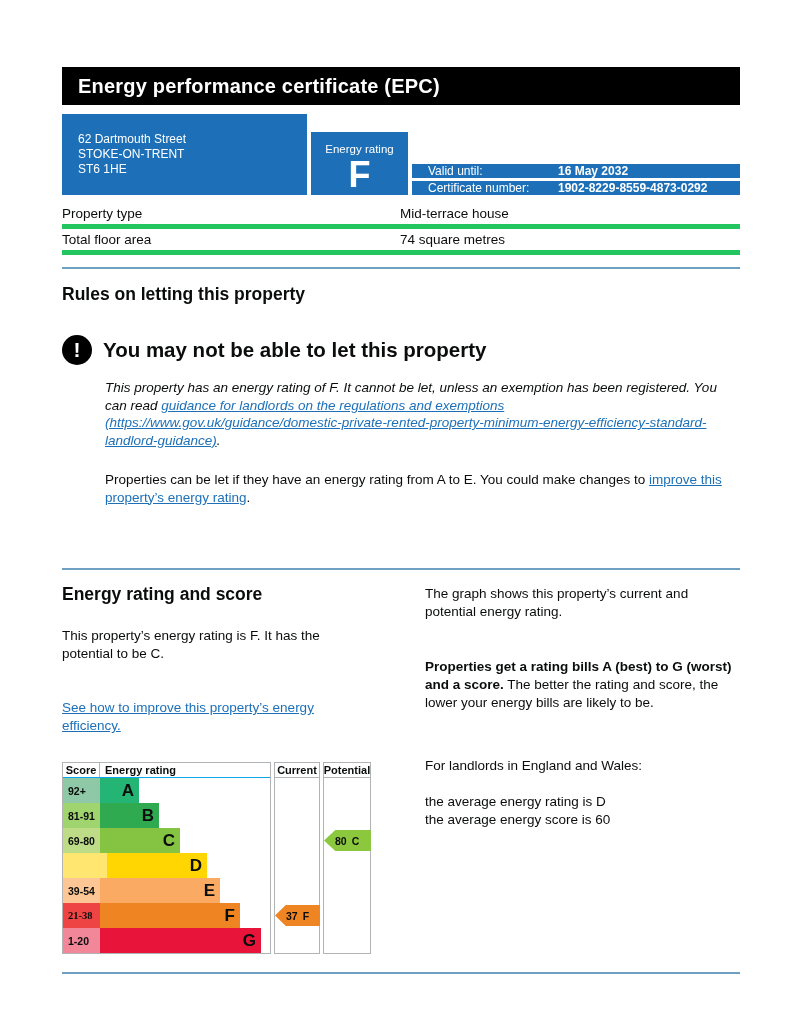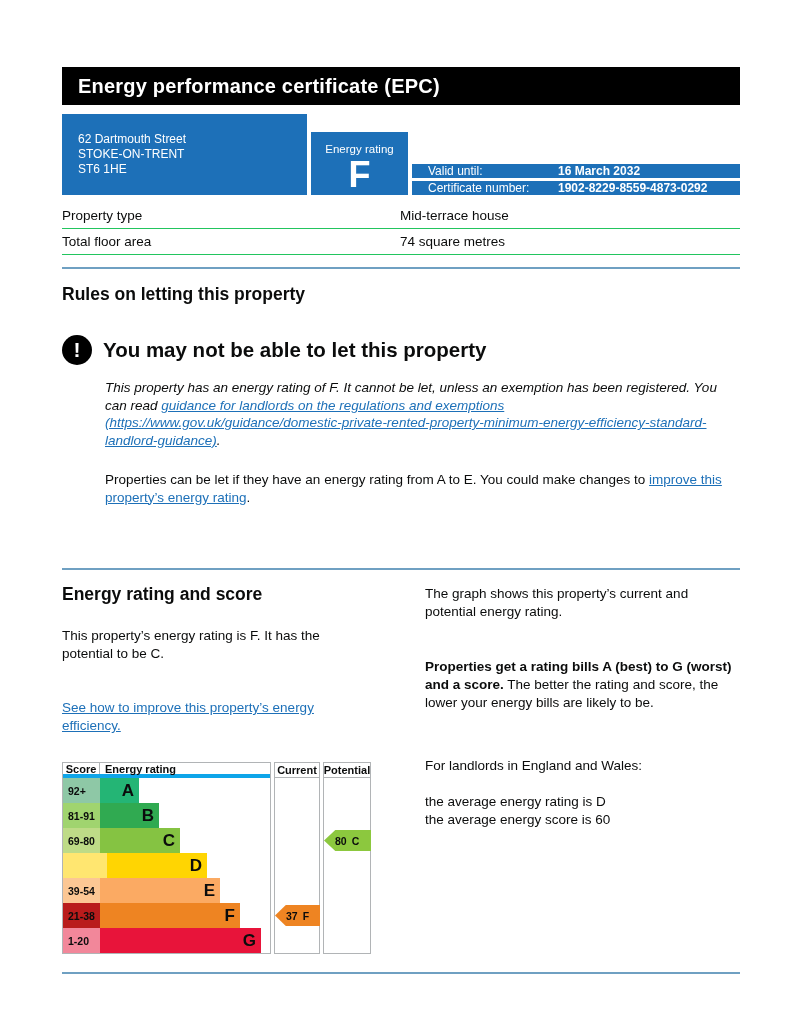--- a/index.html
+++ b/index.html
@@ -31,21 +31,21 @@
   .rating-box .big { font-size:36px; font-weight:bold; line-height:40px; }
   .meta-box { flex:1; display:flex; flex-direction:column; gap:3px; background:#fff; }
   .meta-cell { flex:1; display:flex; align-items:center; padding-left:16px; font-size:12px; }
   .meta-cell .label { width:130px; }
   .meta-cell .value { font-weight:bold; }
 
   
   .prop-rows { margin-top:8px; }
   .prop-row {
     display:flex; height:26px; align-items:center;
-    border-bottom:1px solid #22c55e; font-size:13.5px;
+    border-bottom:5px solid #22c55e; font-size:13.5px;
   }
   .prop-row .label { width:338px; }
 
   .blue-rule { height:2px; background:#6fa0c2; border:0; }
   .rule-1 { margin-top:12px; }
   .rule-2 { margin-top:62px; }
   .rule-3 { margin-top:18px; }
 
   h2.section { font-size:17.5px; font-weight:bold; margin-top:15px; }
 
@@ -69,21 +69,21 @@
   .col-left p.intro { margin-top:22px; font-size:13.5px; line-height:18px; }
   .col-left p.linkp { margin-top:36px; font-size:13.5px; line-height:18px; }
   .col-right p.rp1 { margin-top:1px; }
   .col-right p.rp2 { margin-top:37px; }
   .col-right p.rp3 { margin-top:45px; }
   .col-right p.rp4 { margin-top:18px; }
 
   
   .chart { display:flex; gap:3px; margin-top:27px; font-size:11px; }
   .chart-main { width:209px; border:1px solid #b1b4b6; background:#fff; }
-  .chart-head-row { display:flex; height:15px; border-bottom:4px solid #0ea5e9; }
+  .chart-head-row { display:flex; height:15px; border-bottom:1px solid #0ea5e9; }
   .score-head {
     width:37px; border-right:1px solid #b1b4b6; font-weight:bold;
     display:flex; align-items:center; justify-content:center;
   }
   .rating-head { font-weight:bold; display:flex; align-items:center; padding-left:5px; }
   .band-row { display:flex; height:25px; }
   .score-cell {
     width:37px; font-weight:bold; font-size:10.5px;
     display:flex; align-items:center; padding-left:5px;
   }
@@ -121,21 +121,21 @@
       <div>STOKE-ON-TRENT</div>
       <div>ST6 1HE</div>
     </div>
     <div class="blue-box rating-box" style="background: rgb(29, 112, 184);">
       <div class="lbl">Energy rating</div>
       <div class="big">F</div>
     </div>
     <div class="meta-box">
       <div class="blue-box meta-cell" style="background: rgb(29, 112, 184);">
         <span class="label">Valid until:</span>
-        <span class="value">16 March 2032</span>
+        <span class="value">16 May 2032</span>
       </div>
       <div class="blue-box meta-cell" style="background: rgb(29, 112, 184);">
         <span class="label">Certificate number:</span>
         <span class="value">1902-8229-8559-4873-0292</span>
       </div>
     </div>
   </div>
 
   <div class="prop-rows">
     <div class="prop-row">
@@ -191,21 +191,21 @@
           </div>
           <div class="band-row">
             <div class="score-cell" style="background: rgb(255, 230, 112); padding-left: 44px;">55-68</div>
             <div class="band-bar" style="background: rgb(255, 213, 2); width: 100px;">D</div>
           </div>
           <div class="band-row">
             <div class="score-cell" style="background: rgb(252, 199, 148);">39-54</div>
             <div class="band-bar" style="background: rgb(251, 170, 99); width: 120px;">E</div>
           </div>
           <div class="band-row">
-            <div class="score-cell" style="background: #b91c1c;">21-38</div>
+            <div class="score-cell" style="background: #ef4444; font-family: Liberation Serif, serif;">21-38</div>
             <div class="band-bar" style="background: rgb(238, 132, 34); width: 140px;">F</div>
           </div>
           <div class="band-row">
             <div class="score-cell" style="background: rgb(242, 135, 154);">1-20</div>
             <div class="band-bar" style="background: rgb(232, 20, 58); width: 161px;">G</div>
           </div>
         </div>
 
         <div class="chart-col col-current">
           <div class="col-head">Current</div>

